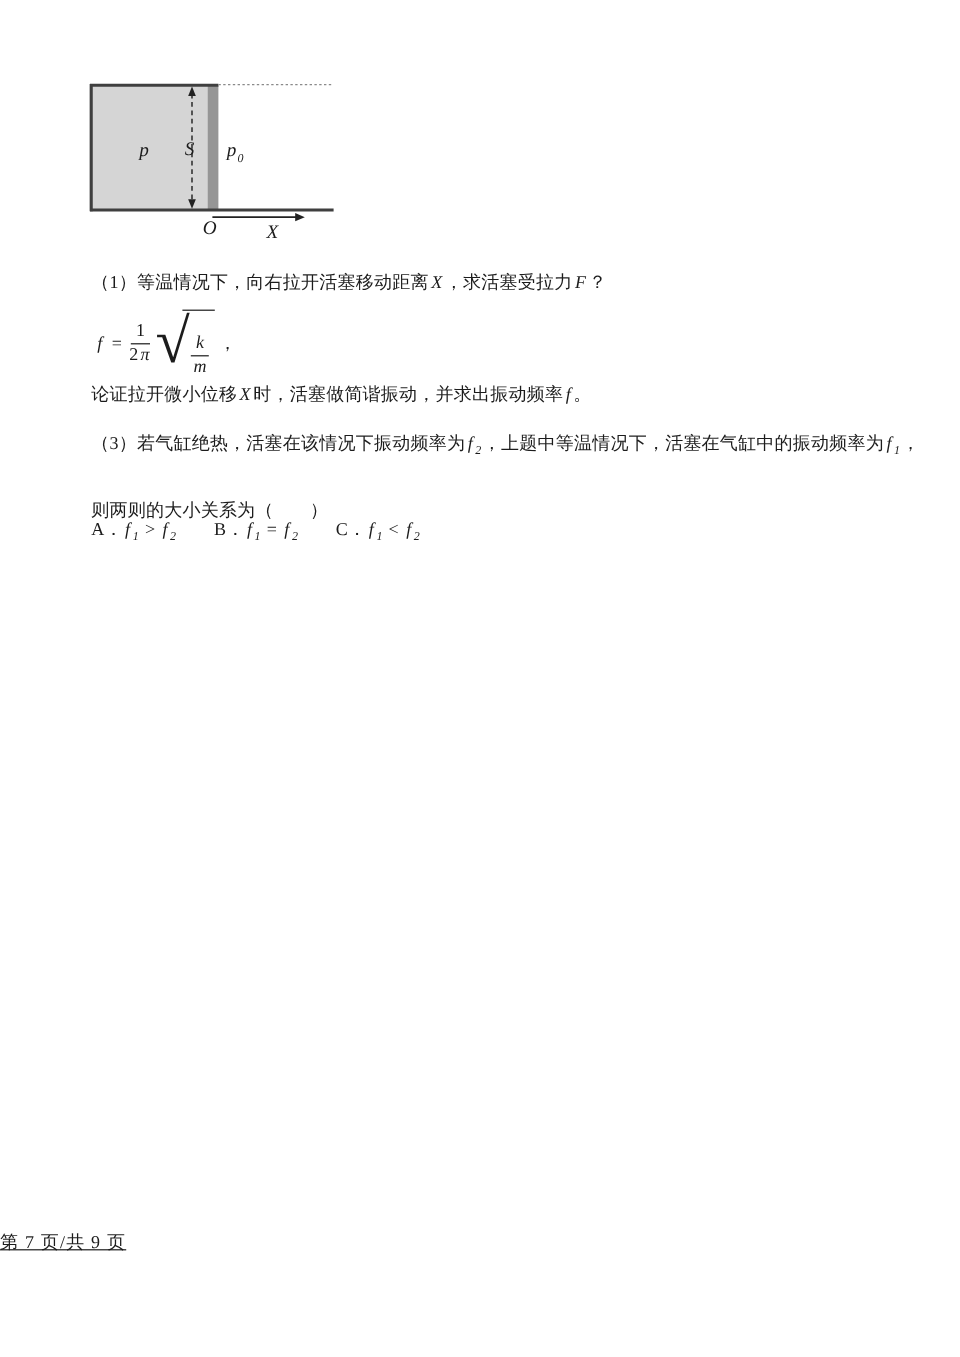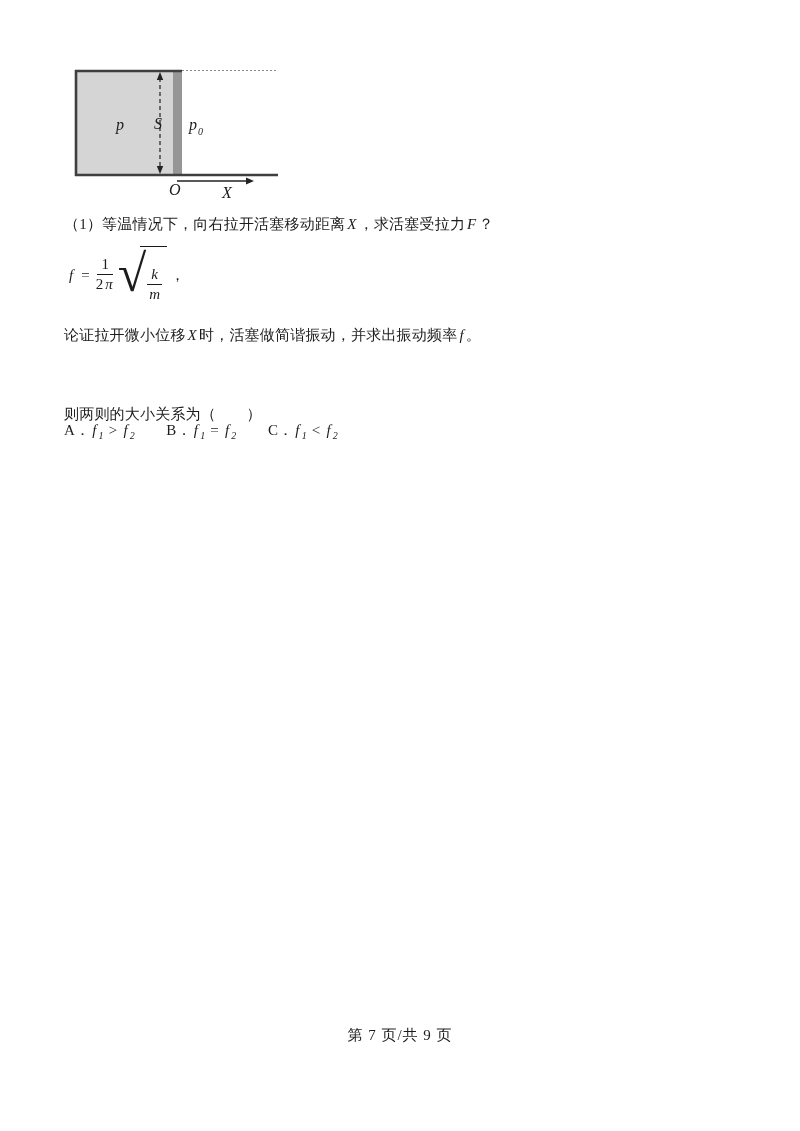--- a/index.html
+++ b/index.html
@@ -8,21 +8,21 @@
     width:800px; height:1131px;
     background:#ffffff;
     margin:0 auto;
     overflow:hidden;
     font-family:"Liberation Serif","DejaVu Serif",serif;
     color:#1c1c1c;
   }
   .line {
     position:absolute;
     left:64px;
-    margin:0;
+    margin:12px;
     font-size:15px;
     line-height:22px;
     letter-spacing:0.2px;
     white-space:nowrap;
   }
   .tight { letter-spacing:-0.3px; }
   .var {
     font-family:"Liberation Serif","DejaVu Serif",serif;
     font-style:italic;
     padding:0 2px;
@@ -73,23 +73,24 @@
     font-style:italic;
     font-size:16px;
     fill:#1c1c1c;
   }
   .diagram-wrap text.small { font-size:10px; }
   
   .footer {
     position:absolute;
     top:1026px; left:0;
     width:100%;
-    text-align:center;
+    text-align:left;
     font-size:15px;
     letter-spacing:1px;
+    text-decoration:underline;
   }
 </style>
 </head>
 <body>
 
 <div class="page">
 
   <div class="diagram-wrap">
     <svg width="215" height="142" viewBox="0 0 215 142">
 
@@ -137,22 +138,23 @@
           <span class="frac">
             <span class="num var">k</span>
             <span class="den var">m</span>
           </span>
         </span>
       </span>
       <span class="ftail">，</span>
     </span>
   </p>
 
-  <p class="line" style="top:324px"><span>论证拉开微小位移</span><span class="var">X</span><span>时，活塞做简谐振动，并求出振动频率</span><span class="var">f</span><span>。</span></p>
+  <p class="line" style="top:306px"><span>论证拉开微小位移</span><span class="var">X</span><span>时，活塞做简谐振动，并求出振动频率</span><span class="var">f</span><span>。</span></p>
 
+  <p class="line" style="top:347px"><span>（3）若气缸绝热，活塞在该情况下振动频率为</span><span class="var">f</span><span class="msub">2</span><span>，上题中等温情况下，活塞在气缸中的振动频率为</span><span class="var">f</span><span class="msub">1</span><span>，</span></p>
 
   <p class="line" style="top:403px"><span>则两则的大小关系为（　　）</span></p>
 
   <p class="line" style="top:419px"><span>A．</span><span class="var">f</span><span class="msub">1</span><span> &gt; </span><span class="var">f</span><span class="msub">2</span><span>　　B．</span><span class="var">f</span><span class="msub">1</span><span> = </span><span class="var">f</span><span class="msub">2</span><span>　　C．</span><span class="var">f</span><span class="msub">1</span><span> &lt; </span><span class="var">f</span><span class="msub">2</span></p>
 
   <div class="footer">第 7 页/共 9 页</div>
 
 </div>
 
 </body></html>

